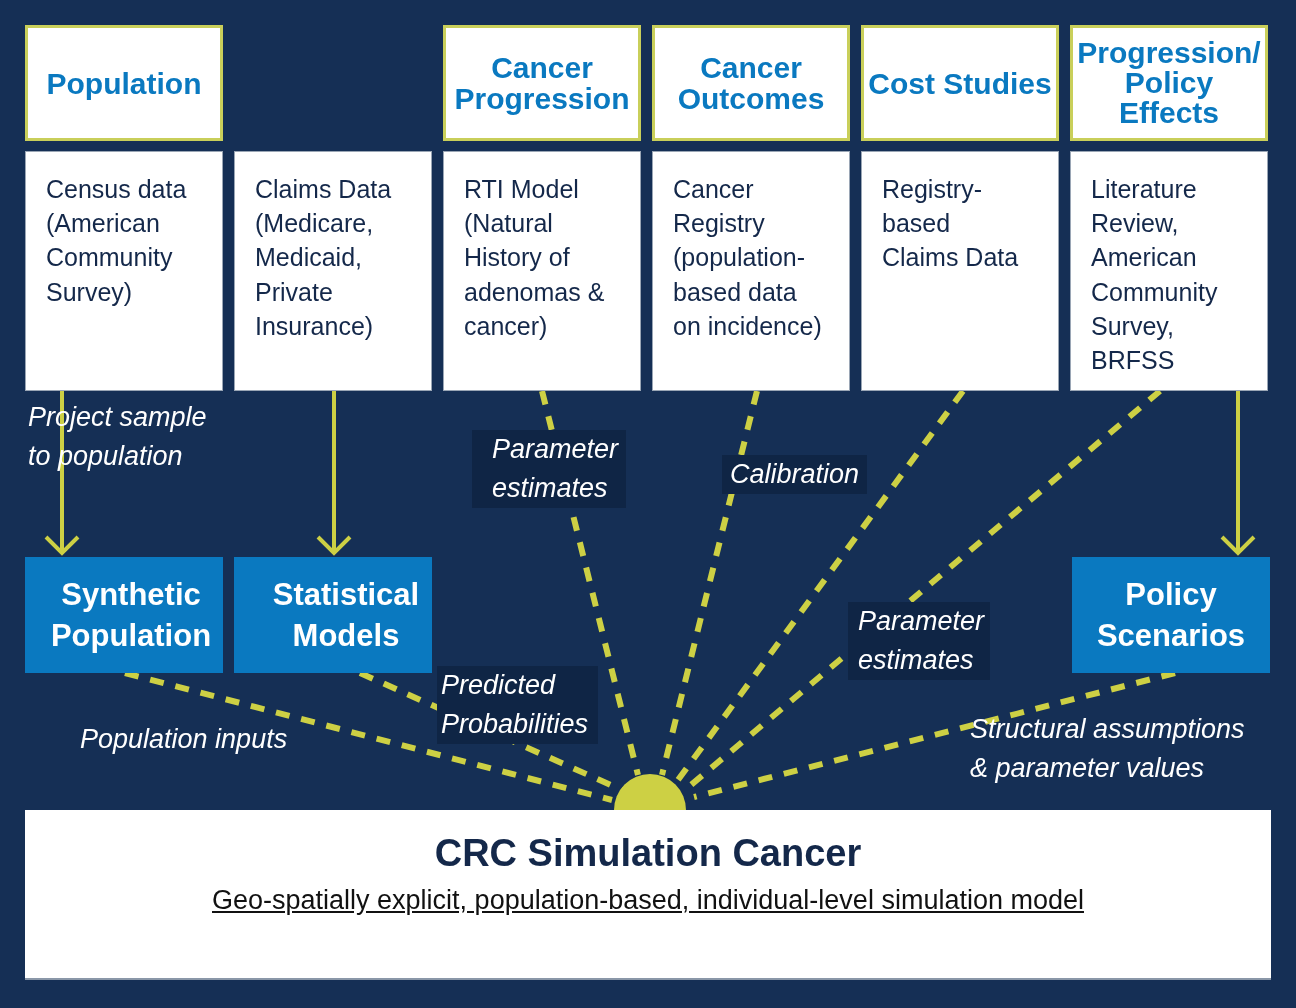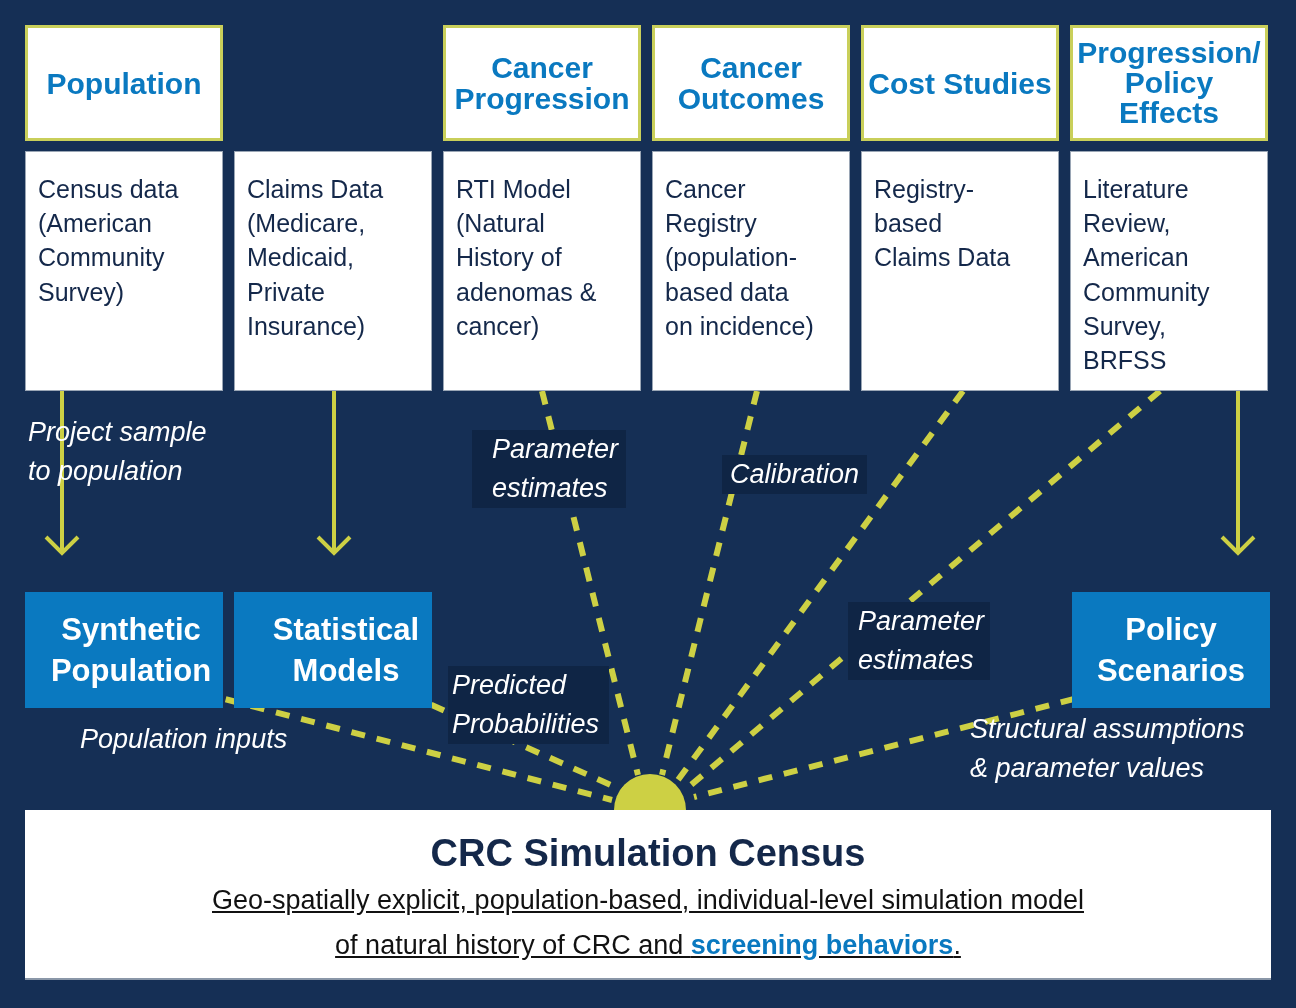--- a/index.html
+++ b/index.html
@@ -11,31 +11,30 @@
   .cat-box {
     position: absolute; top: 25px; width: 198px; height: 116px;
     background: #fff; border: 3px solid #c9cf5a;
     display: flex; align-items: center; justify-content: center; text-align: center;
     color: #0a79c0; font-weight: bold; font-size: 30px; line-height: 31px;
   }
   .cat-box span { white-space: pre-line; }
   .src-box {
     position: absolute; top: 151px; width: 198px; height: 240px;
     background: #fff; border: 1px solid #9aa6b5;
-    padding: 20px 10px 0 12px;
+    padding: 20px 10px 0 20px;
     color: #14284a; font-size: 25px; line-height: 34.2px;
     white-space: pre-line;
   }
   .out-box {
     position: absolute; top: 557px; width: 198px; height: 116px;
     background: #0a79c0;
     display: flex; align-items: center; justify-content: center; text-align: center;
     color: #fff; font-weight: bold; font-size: 31px; line-height: 41px;
     white-space: pre-line;
-    margin-top: 35px;
   }
   .lbl {
     position: absolute; color: #fff; font-style: italic; font-size: 27px; line-height: 39px;
     white-space: pre-line;
   }
   .lbl.bg { background: #0f2545; }
   #crc-box {
     position: absolute; left: 25px; top: 810px; width: 1246px; height: 170px;
     background: #fff; border-bottom: 2px solid #8a97a8; text-align: center;
   }
@@ -124,33 +123,32 @@
 Survey,
 BRFSS</div>
 
   <div class="out-box" style="left:25px; padding-left:14px">Synthetic
 Population</div>
   <div class="out-box" style="left:234px; padding-left:26px">Statistical
 Models</div>
   <div class="out-box" style="left:1072px">Policy
 Scenarios</div>
 
-  <div class="lbl" style="left:28px; top:413px;">Project sample
+  <div class="lbl" style="left:28px; top:398px;">Project sample
 to population</div>
   <div class="lbl bg" style="left:472px; top:430px; padding:0 8px 0 20px;">Parameter
 estimates</div>
   <div class="lbl bg" style="left:694px; top:455px; padding:0 8px;margin-left:28px;">Calibration</div>
   <div class="lbl bg" style="left:848px; top:602px; padding:0 6px 0 10px;">Parameter
 estimates</div>
-  <div class="lbl bg" style="left:448px; top:666px; padding:0 10px 0 4px;">Predicted
+  <div class="lbl bg" style="left:437px; top:666px; padding:0 10px 0 4px;">Predicted
 Probabilities</div>
   <div class="lbl" style="left:80px; top:720px;">Population inputs</div>
   <div class="lbl" style="left:946px; top:710px;margin-left:24px;">Structural assumptions
 &amp; parameter values</div>
 
   <div id="crc-box">
-    <div id="crc-title">CRC Simulation Census</div>
+    <div id="crc-title">CRC Simulation Cancer</div>
     <div id="crc-desc">
       <div>Geo-spatially explicit, population-based, individual-level simulation model</div>
-      <div><span>of natural history of CRC and </span><span class="hl">screening behaviors</span><span>.</span></div>
     </div>
   </div>
 </div>
 
 </body></html>

